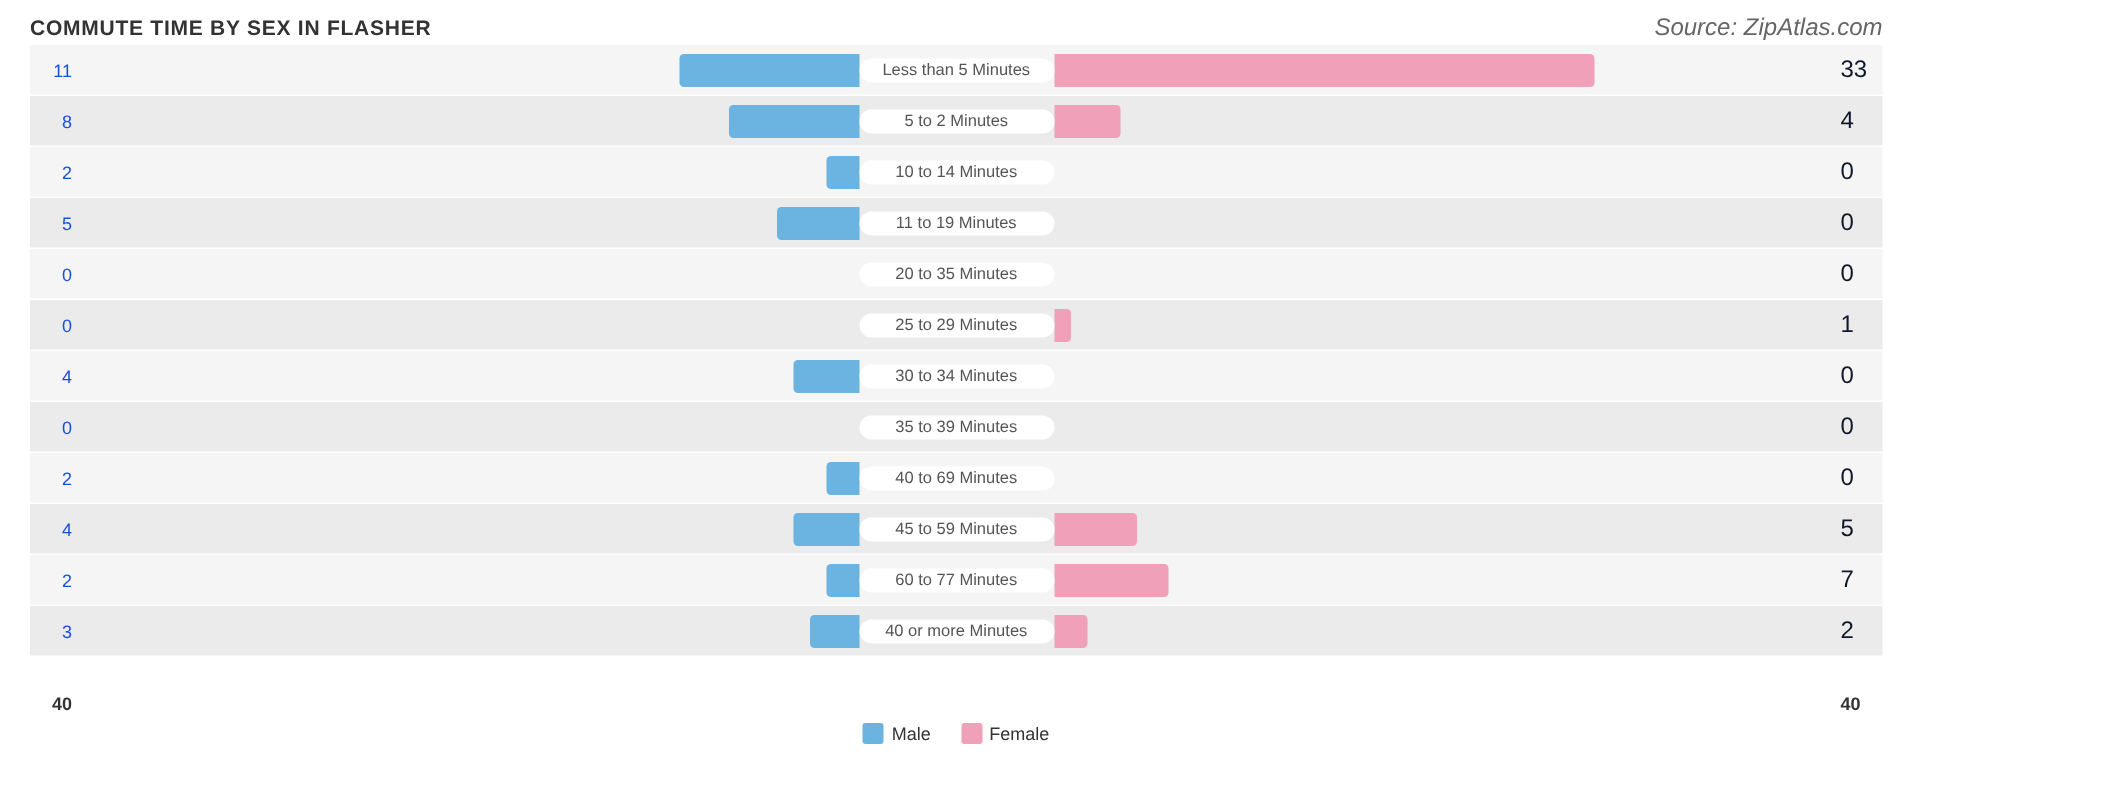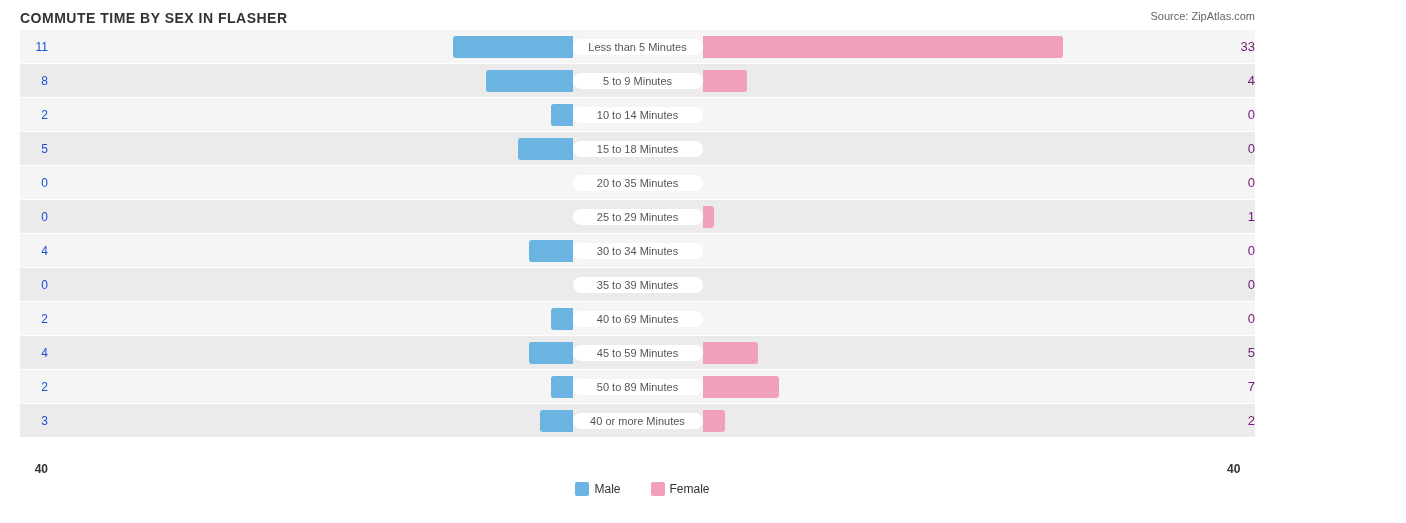--- a/index.html
+++ b/index.html
@@ -22,22 +22,23 @@
       font-weight: bold;
       color: #333;
       text-transform: uppercase;
       letter-spacing: 0.5px;
       margin-bottom: 4px;
     }
     .source-text {
       position: absolute;
       top: 10px;
       right: 20px;
-      font-size: 11px;
+      font-size: 16px;
       color: #666;
+      font-style: italic;
     }
     .chart-area {
       position: relative;
       width: 100%;
       height: 430px;
       margin-top: 4px;
     }
     .row {
       display: flex;
       align-items: center;
@@ -106,40 +107,39 @@
       display: block;
     }
     .bar-female {
       background: #f0a0b8;
       height: 22px;
       border-radius: 0 3px 3px 0;
       display: block;
     }
     .right-val {
       width: 32px;
-      text-align: right;
-      font-size: 13px;
-      color: #701a75;
+      text-align: left;
+      font-size: 16px;
+      color: #0f172a;
       padding-left: 4px;
       flex-shrink: 0;
     }
     .legend {
       display: flex;
       justify-content: center;
       align-items: center;
       gap: 20px;
       margin-top: 6px;
       font-size: 12px;
       color: #333;
     }
     .legend-item {
       display: flex;
       align-items: flex-end;
       gap: 5px;
-      margin-left: 10px;
     }
     .legend-box {
       width: 14px;
       height: 14px;
       border-radius: 2px;
     }
     .axis-row {
       display: flex;
       align-items: center;
       margin-top: 2px;
@@ -186,21 +186,21 @@
       </div>
       <div class="right-val">33</div>
     </div>
       <div class="row">
       <div class="left-val">8</div>
       <div class="bars-center">
         <div class="bar-pair">
           <div class="male-side">
             <div class="bar-male" style="width:87px;"></div>
           </div>
-          <div class="label-center">5 to 9 Minutes</div>
+          <div class="label-center">5 to 2 Minutes</div>
           <div class="female-side">
             <div class="bar-female" style="width:44px;"></div>
           </div>
         </div>
       </div>
       <div class="right-val">4</div>
     </div>
       <div class="row">
       <div class="left-val">2</div>
       <div class="bars-center">
@@ -216,21 +216,21 @@
       </div>
       <div class="right-val">0</div>
     </div>
       <div class="row">
       <div class="left-val">5</div>
       <div class="bars-center">
         <div class="bar-pair">
           <div class="male-side">
             <div class="bar-male" style="width:55px;"></div>
           </div>
-          <div class="label-center">15 to 18 Minutes</div>
+          <div class="label-center">11 to 19 Minutes</div>
           <div class="female-side">
             <div class="bar-female" style="width:0px;"></div>
           </div>
         </div>
       </div>
       <div class="right-val">0</div>
     </div>
       <div class="row">
       <div class="left-val">0</div>
       <div class="bars-center">
@@ -321,21 +321,21 @@
       </div>
       <div class="right-val">5</div>
     </div>
       <div class="row">
       <div class="left-val">2</div>
       <div class="bars-center">
         <div class="bar-pair">
           <div class="male-side">
             <div class="bar-male" style="width:22px;"></div>
           </div>
-          <div class="label-center">50 to 89 Minutes</div>
+          <div class="label-center">60 to 77 Minutes</div>
           <div class="female-side">
             <div class="bar-female" style="width:76px;"></div>
           </div>
         </div>
       </div>
       <div class="right-val">7</div>
     </div>
       <div class="row">
       <div class="left-val">3</div>
       <div class="bars-center">

